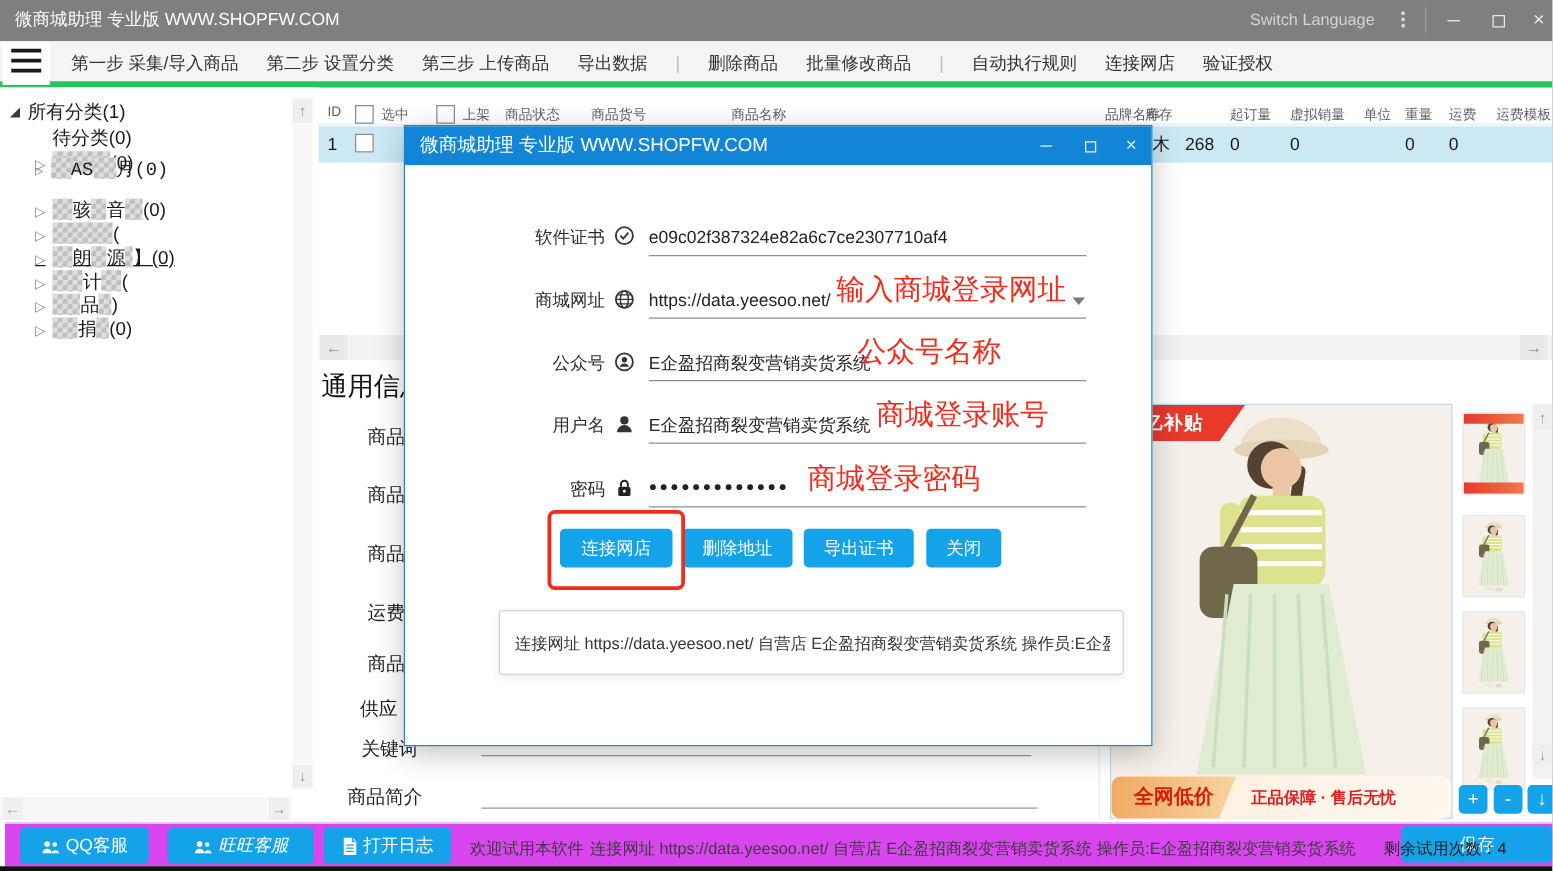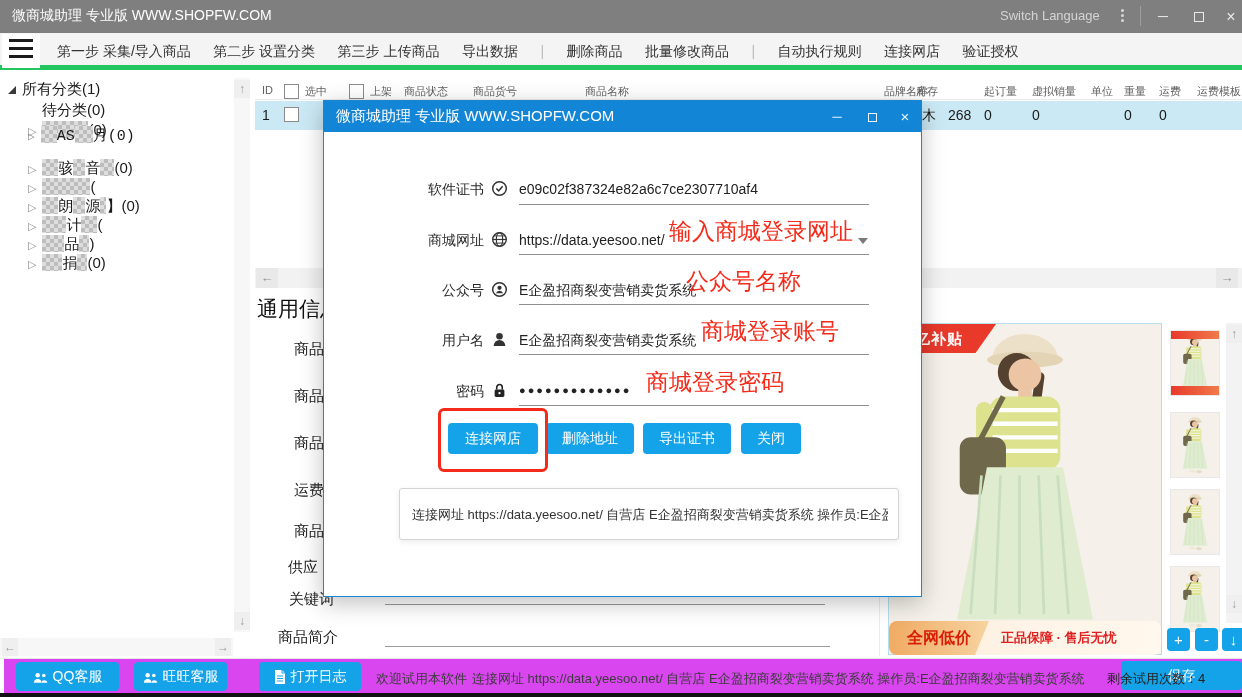--- a/index.html
+++ b/index.html
@@ -164,21 +164,21 @@
   </div>
 
   <div class="sidebar">
     <div class="trow" style="left:8px; top:10px;"><span class="tri-exp"></span><span>所有分类(1)</span></div>
     <div class="trow" style="left:42px; top:31px;"><span>待分类(0)</span></div>
 
     <div class="trow" style="left:28px; top:51px;"><span class="tri-col">▷</span><span class="mosaic" style="width:46px;"></span><span>(0)</span></div>
     <div class="trow" style="left:28px; top:56px;font-family:Liberation Mono, monospace;"><span class="tri-col">▷</span><span class="mosaic" style="width:16px;"></span><span>AS</span><span class="mosaic" style="width:18px;"></span><span>月(0)</span></div>
     <div class="trow" style="left:28px; top:89px;"><span class="tri-col">▷</span><span class="mosaic" style="width:16px;"></span><span>骇</span><span class="mosaic" style="width:12px;"></span><span>音</span><span class="mosaic" style="width:14px;"></span><span>(0)</span></div>
     <div class="trow" style="left:28px; top:108px;"><span class="tri-col">▷</span><span class="mosaic" style="width:48px;"></span><span>(</span></div>
-    <div class="trow" style="left:28px; top:127px;"><span class="tri-col">▷</span><span class="mosaic" style="width:16px;"></span><span>朗</span><span class="mosaic" style="width:12px;"></span><span>源</span><span class="mosaic" style="width:6px;"></span><span>】(0)</span></div>
+    <div class="trow" style="left:28px; top:127px;text-decoration:underline;"><span class="tri-col">▷</span><span class="mosaic" style="width:16px;"></span><span>朗</span><span class="mosaic" style="width:12px;"></span><span>源</span><span class="mosaic" style="width:6px;"></span><span>】(0)</span></div>
     <div class="trow" style="left:28px; top:146px;"><span class="tri-col">▷</span><span class="mosaic" style="width:24px;"></span><span>计</span><span class="mosaic" style="width:16px;"></span><span>(</span></div>
     <div class="trow" style="left:28px; top:165px;"><span class="tri-col">▷</span><span class="mosaic" style="width:22px;"></span><span>品</span><span class="mosaic" style="width:10px;"></span><span>)</span></div>
     <div class="trow" style="left:28px; top:184px;"><span class="tri-col">▷</span><span class="mosaic" style="width:20px;"></span><span>捐</span><span class="mosaic" style="width:10px;"></span><span>(0)</span></div>
   </div>
 
   <div class="sb-track-v"></div>
   <div class="scr-btn" style="left:234px; top:80px;">↑</div>
   <div class="scr-btn" style="left:234px; top:612px;">↓</div>
   <div class="sb-track-h"></div>
   <div class="scr-btn" style="left:2px;   top:638px;">←</div>
@@ -341,21 +341,21 @@
 
   <div class="bottombar">
     <button class="bbtn" style="left:12px; width:103px;">
       <svg width="15" height="12" viewBox="0 0 16 12">
           <circle cx="5" cy="3" r="2.4" fill="#fff"></circle>
           <path d="M1 11 a4 4 0 0 1 8 0 z" fill="#fff"></path>
           <circle cx="11.5" cy="3.4" r="1.9" fill="#fff"></circle>
           <path d="M8.8 11 a3.4 3.4 0 0 1 6.6 0 z" fill="#fff"></path>
         </svg><span>QQ客服</span>
     </button>
-    <button class="bbtn" style="left:130px; width:93px;">
+    <button class="bbtn" style="left:130px; width:117px;font-style:italic;">
       <svg width="15" height="12" viewBox="0 0 16 12">
           <circle cx="5" cy="3" r="2.4" fill="#fff"></circle>
           <path d="M1 11 a4 4 0 0 1 8 0 z" fill="#fff"></path>
           <circle cx="11.5" cy="3.4" r="1.9" fill="#fff"></circle>
           <path d="M8.8 11 a3.4 3.4 0 0 1 6.6 0 z" fill="#fff"></path>
         </svg><span>旺旺客服</span>
     </button>
     <button class="bbtn" style="left:255px; width:102px;">
       <svg width="12" height="14" viewBox="0 0 12 14">
           <path d="M1 0 h7 l3 3 v11 h-10 z" fill="#fff"></path>

